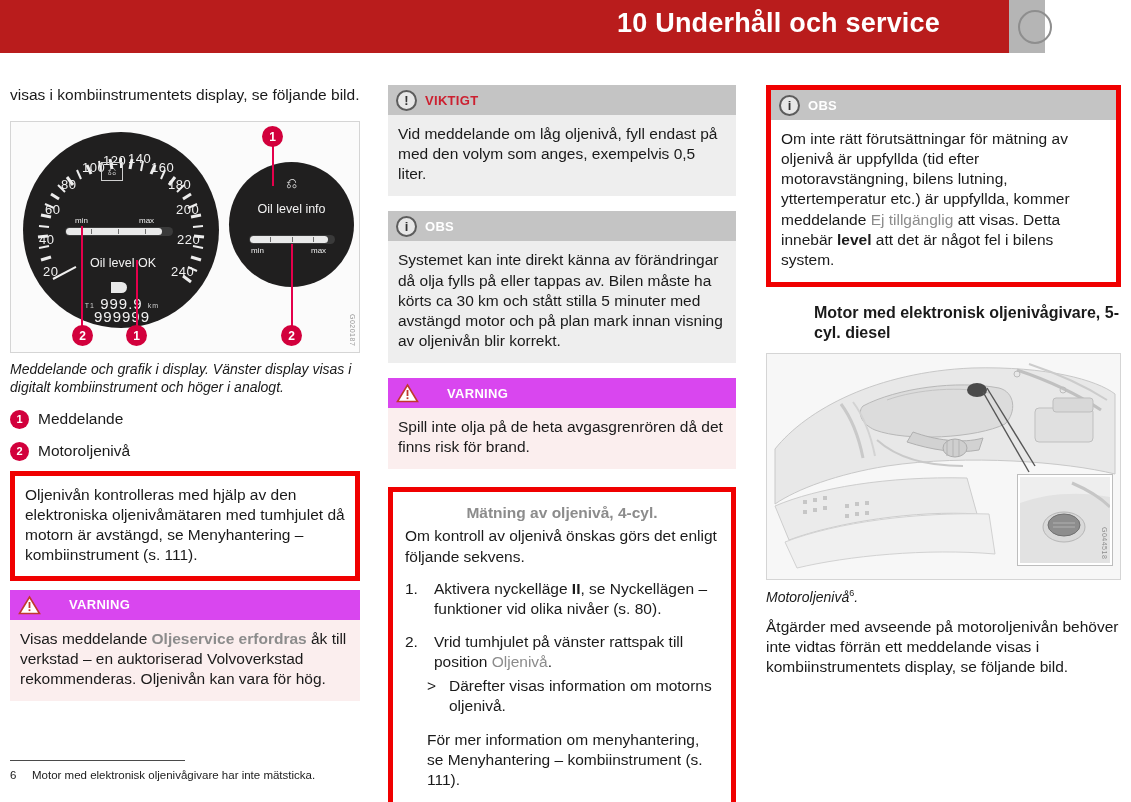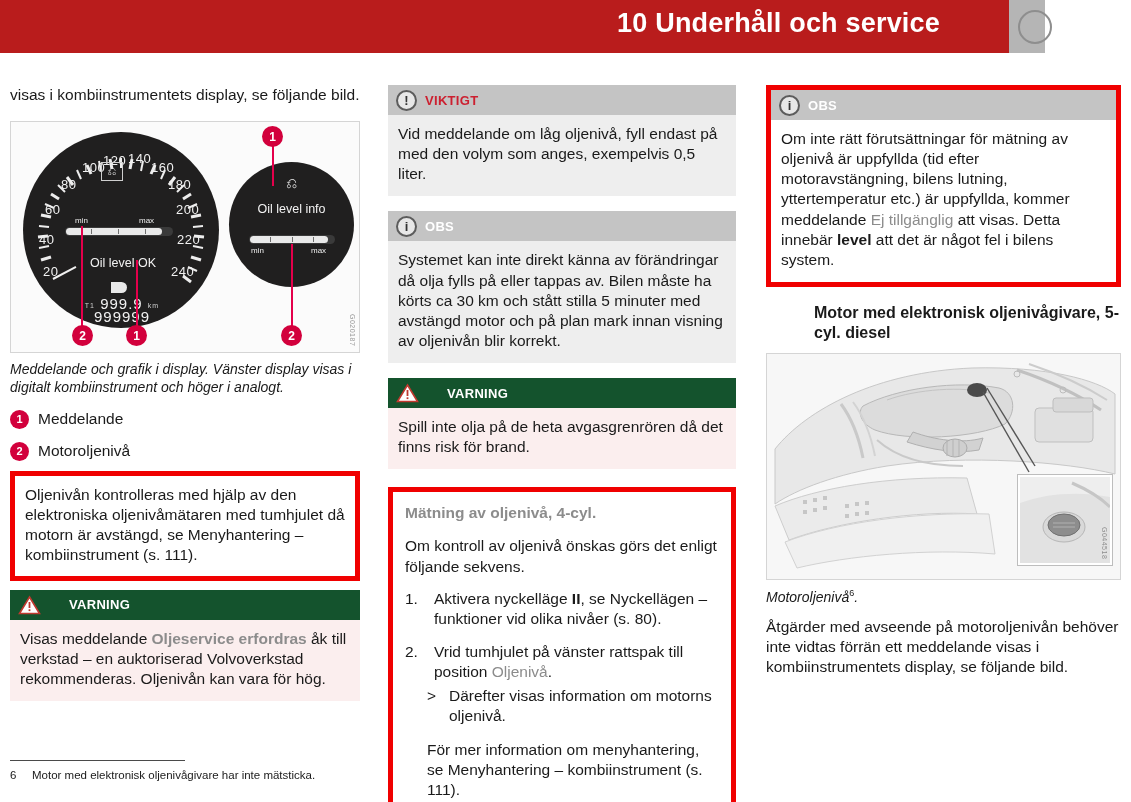--- a/index.html
+++ b/index.html
@@ -174,21 +174,21 @@
     padding:9px 10px 10px 10px;
   }
 
   
   .note-box { width:100%; }
   .note-head {
     display:flex; align-items:center; gap:8px;
     padding:5px 8px; height:30px;
   }
   .note-head-grey { background:#c4c4c4; }
-  .note-head-red  { background:#14532d;gap:28px; }
+  .note-head-red  { background:#d946ef;gap:28px; }
   .note-title { font-size:13px; font-weight:bold; letter-spacing:0.3px; }
   .note-title-red   { color:#cc2030; }
   .note-title-white { color:#ffffff; }
   .note-body {
     padding:9px 10px 12px 10px; font-size:15.5px; line-height:1.30;
   }
   .note-body-grey { background:#eeeeee; }
   .note-body-pink { background:#fbeeee; }
 
   .icon-circle {
@@ -202,21 +202,21 @@
     flex:0 0 auto; width:23px; height:21px; position:relative;
     display:flex; align-items:center; justify-content:center;
   }
   .icon-tri svg { display:block; }
 
   .grey-term { color:#8c8c8c; font-weight:bold; }
   .bold-term { font-weight:bold; }
 
   
   .step-head {
-    font-size:15.5px; font-weight:bold; color:#8c8c8c; margin-bottom:14px;
+    font-size:15.5px; font-weight:bold; color:#8c8c8c; margin-bottom:4px;text-align:center;
   }
   .step-list { margin:12px 0 0 0; padding:0; list-style:none; }
   .step-item { display:flex; gap:9px; margin-bottom:13px; font-size:15.5px; line-height:1.30; }
   .step-num { flex:0 0 20px; }
   .sub-item { display:flex; gap:9px; margin-top:4px; font-size:15.5px; line-height:1.30; }
   .sub-marker { flex:0 0 13px; }
   .sub-para { margin-top:13px; font-size:15.5px; line-height:1.30; padding-left:22px; }
 
   
   .sub-heading {

